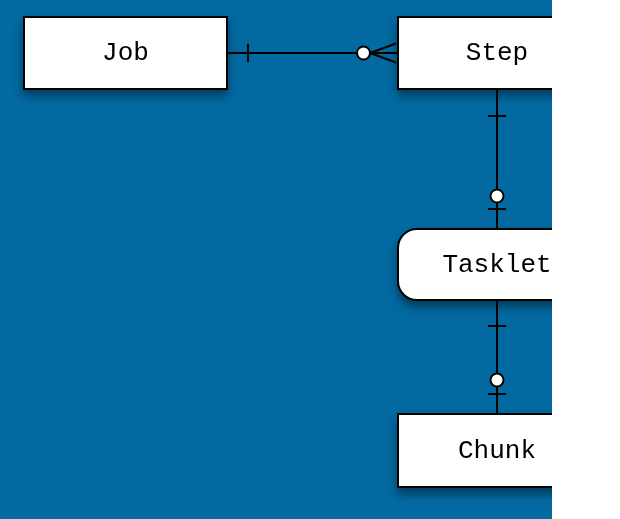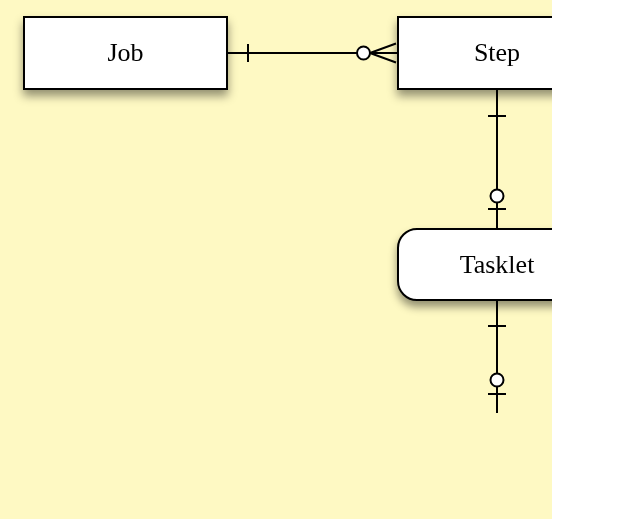--- a/index.html
+++ b/index.html
@@ -4,22 +4,22 @@
 <style>
   html, body {
     margin: 0;
     padding: 0;
     background: #ffffff;
   }
   .stage {
     position: relative;
     width: 552px;
     height: 519px;
-    background: #fef9c3;
-    font-family: Liberation Serif, serif;
+    background: #0369a1;
+    font-family: Liberation Mono, monospace;
     overflow: hidden;
   }
   .connectors {
     position: absolute;
     left: 0;
     top: 0;
     width: 620px;
     height: 519px;
   }
   .entity {
@@ -88,14 +88,17 @@
   </div>
 
   <div class="entity ent-step">
     <span class="entity-label">Step</span>
   </div>
 
   <div class="entity ent-tasklet">
     <span class="entity-label">Tasklet</span>
   </div>
 
+  <div class="entity ent-chunk">
+    <span class="entity-label">Chunk</span>
+  </div>
 
 </div>
 
 </body></html>

